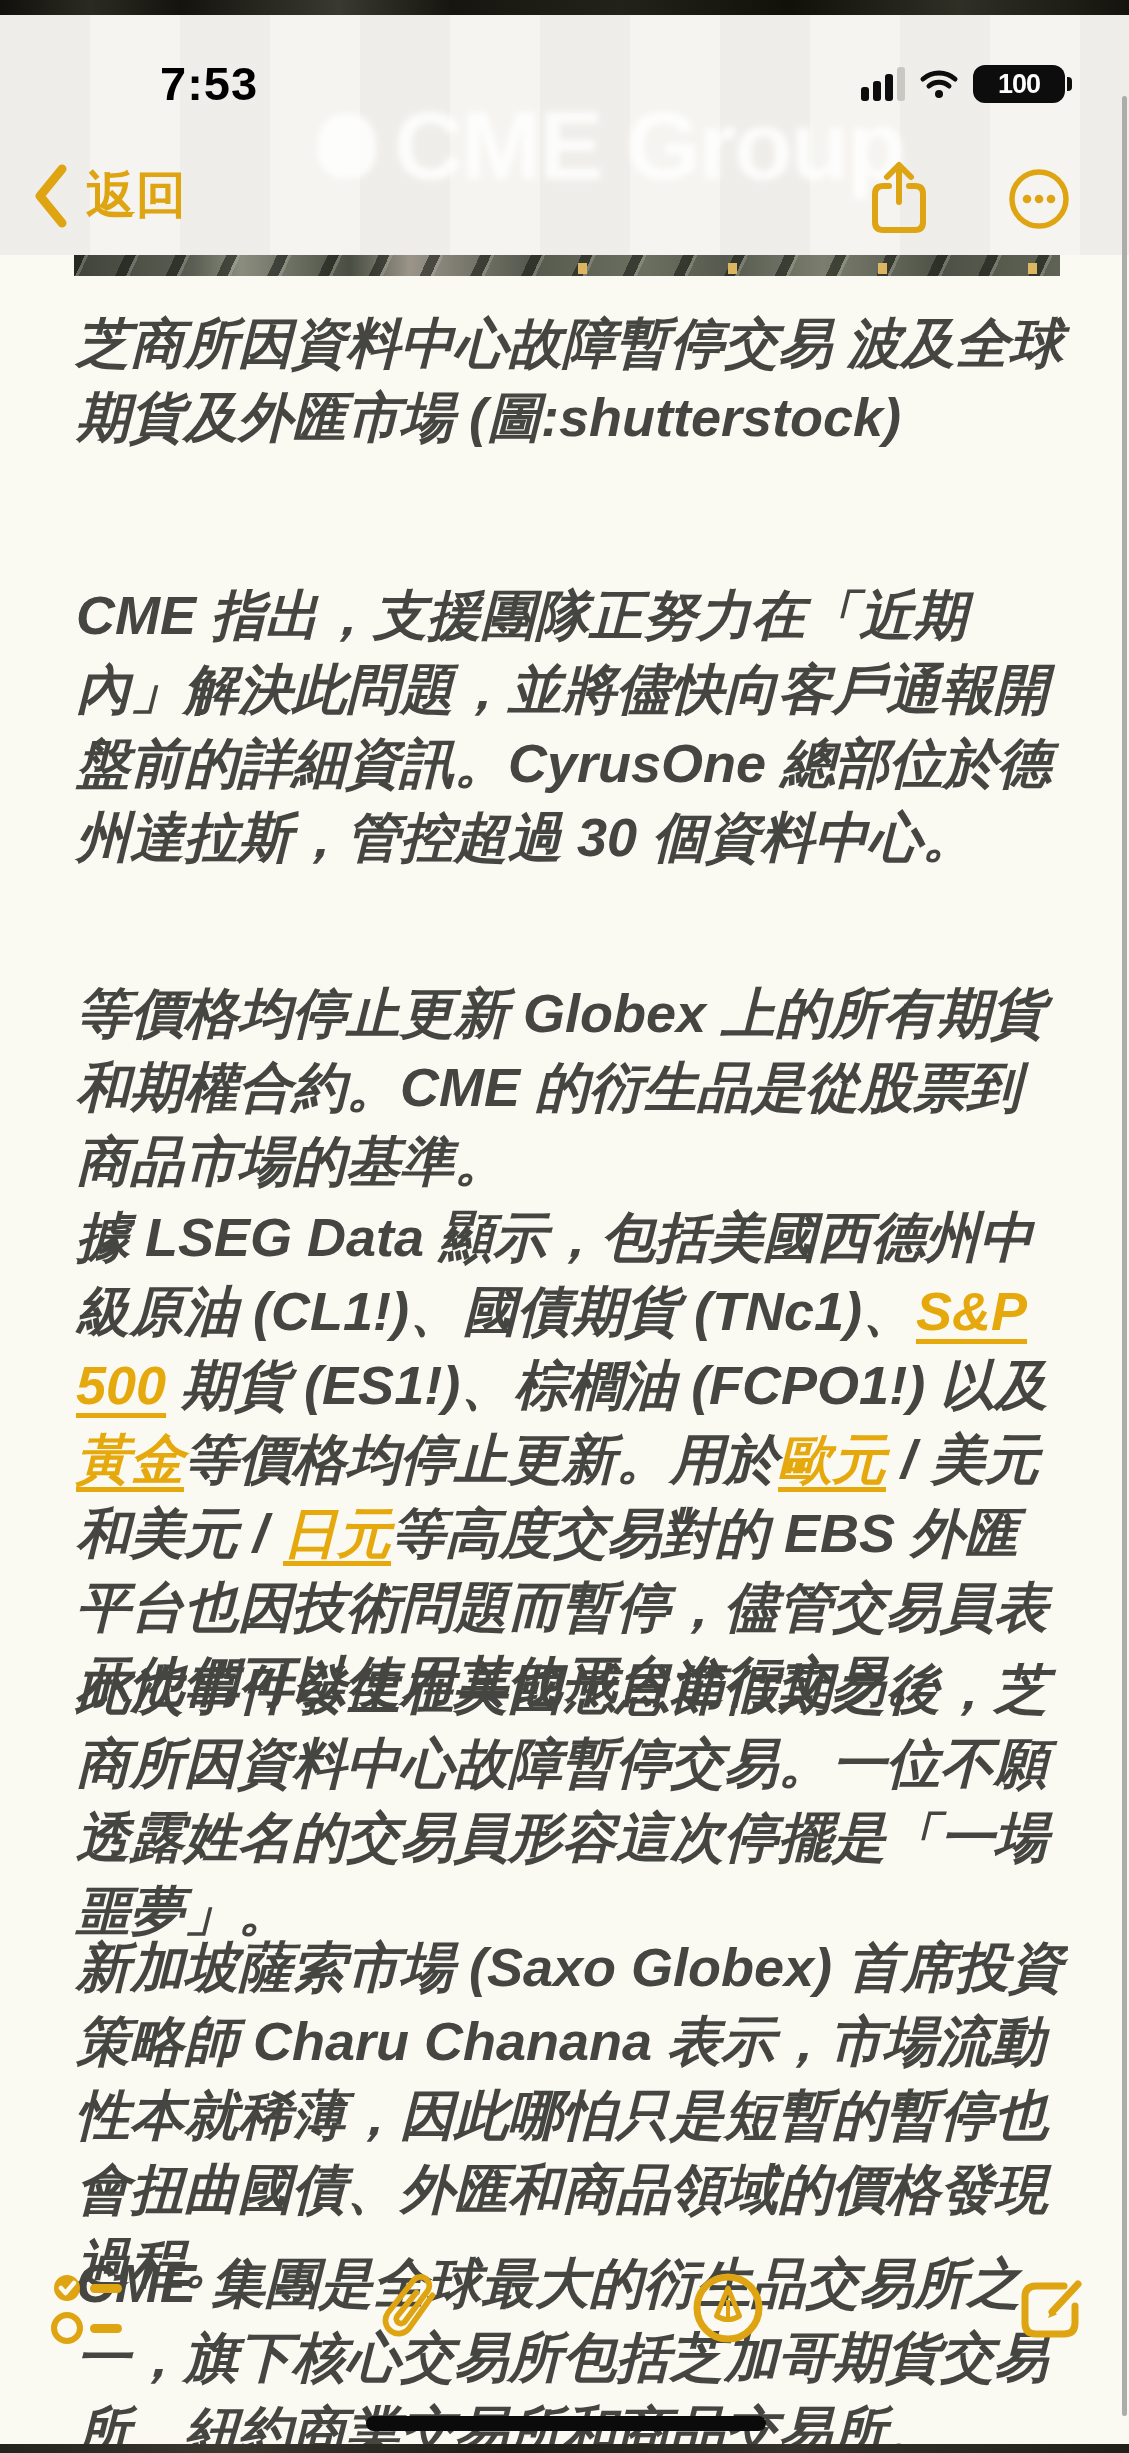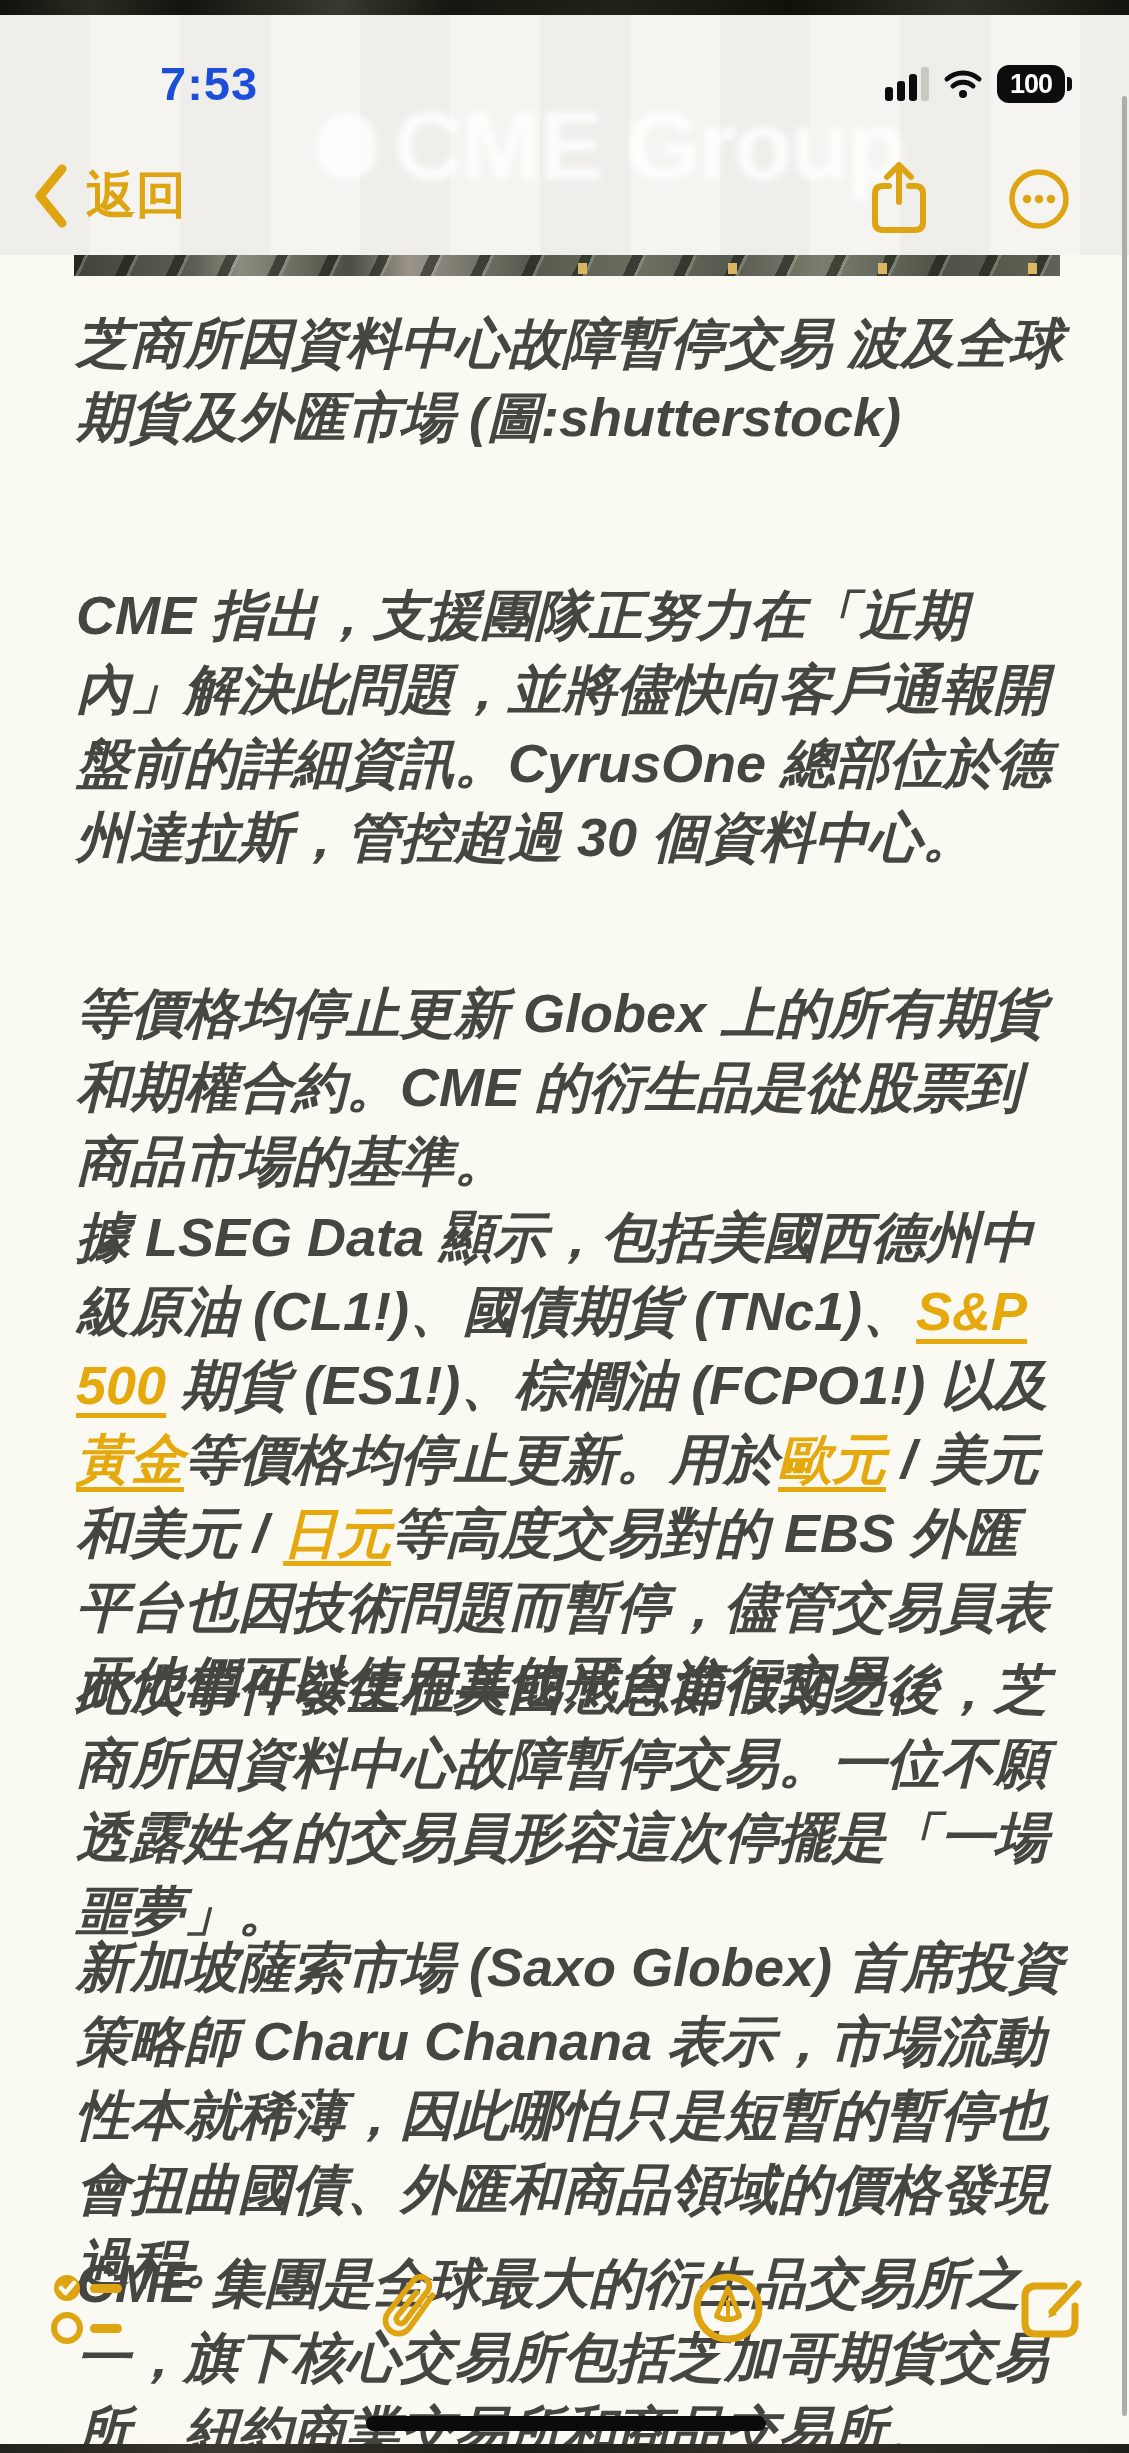--- a/index.html
+++ b/index.html
@@ -19,27 +19,27 @@
       repeating-linear-gradient(90deg,rgba(120,118,108,0.05) 0 90px,rgba(255,255,255,0) 90px 180px),
       #F5F4F0;
   }
   .ghost-brand{
     position:absolute;left:318px;top:76px;display:flex;align-items:center;gap:18px;
     filter:blur(3px);opacity:.85;pointer-events:none;
   }
   .ghost-logo{width:58px;height:64px;border-radius:46% 46% 40% 40%;background:#ffffff;}
   .ghost-text{font-size:96px;font-weight:800;color:#ffffff;letter-spacing:-2px;white-space:nowrap;}
   
-  .status-time{position:absolute;left:160px;top:56px;font-size:47px;font-weight:700;color:#1d4ed8;letter-spacing:1px;}
+  .status-time{position:absolute;left:160px;top:56px;font-size:47px;font-weight:700;color:#000000;letter-spacing:1px;}
   .status-right{position:absolute;top:62px;right:64px;display:flex;align-items:center;gap:14px;height:44px;}
   .sig{display:flex;align-items:flex-end;gap:4px;height:34px;}
   .sig i{display:block;width:8px;border-radius:3px;background:#0d0d0d;}
   .sig .b1{height:14px}.sig .b2{height:20px}.sig .b3{height:27px}
   .sig .b4{height:34px;background:#c9c8c3;}
-  .battery{position:relative;width:68px;height:38px;background:#0d0d0d;border-radius:12px;
+  .battery{position:relative;width:92px;height:38px;background:#0d0d0d;border-radius:12px;
     display:flex;align-items:center;justify-content:center;}
   .battery span{color:#fff;font-size:27px;font-weight:700;letter-spacing:-1px;}
   .battery .nub{position:absolute;right:-7px;top:12px;width:5px;height:14px;border-radius:0 4px 4px 0;background:#0d0d0d;}
   
   .back-btn{position:absolute;left:30px;top:162px;display:flex;align-items:flex-end;gap:16px;cursor:pointer;}
   .back-label{font-size:50px;font-weight:600;color:#DFA412;}
   .nav-icon{position:absolute;cursor:pointer;}
   .share-btn{left:868px;top:158px;}
   .more-btn{left:1008px;top:168px;}
   

